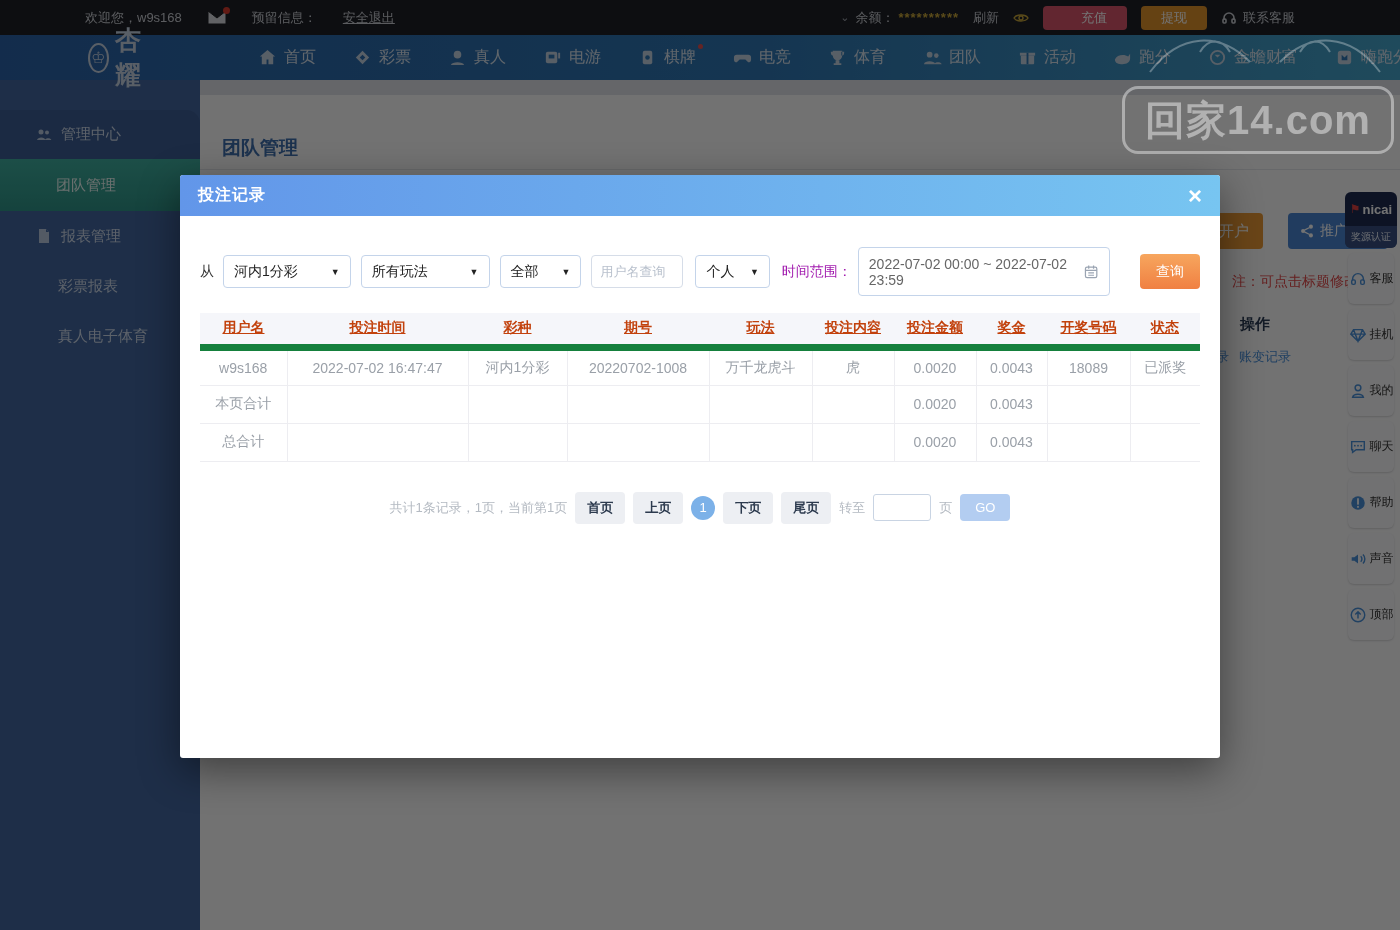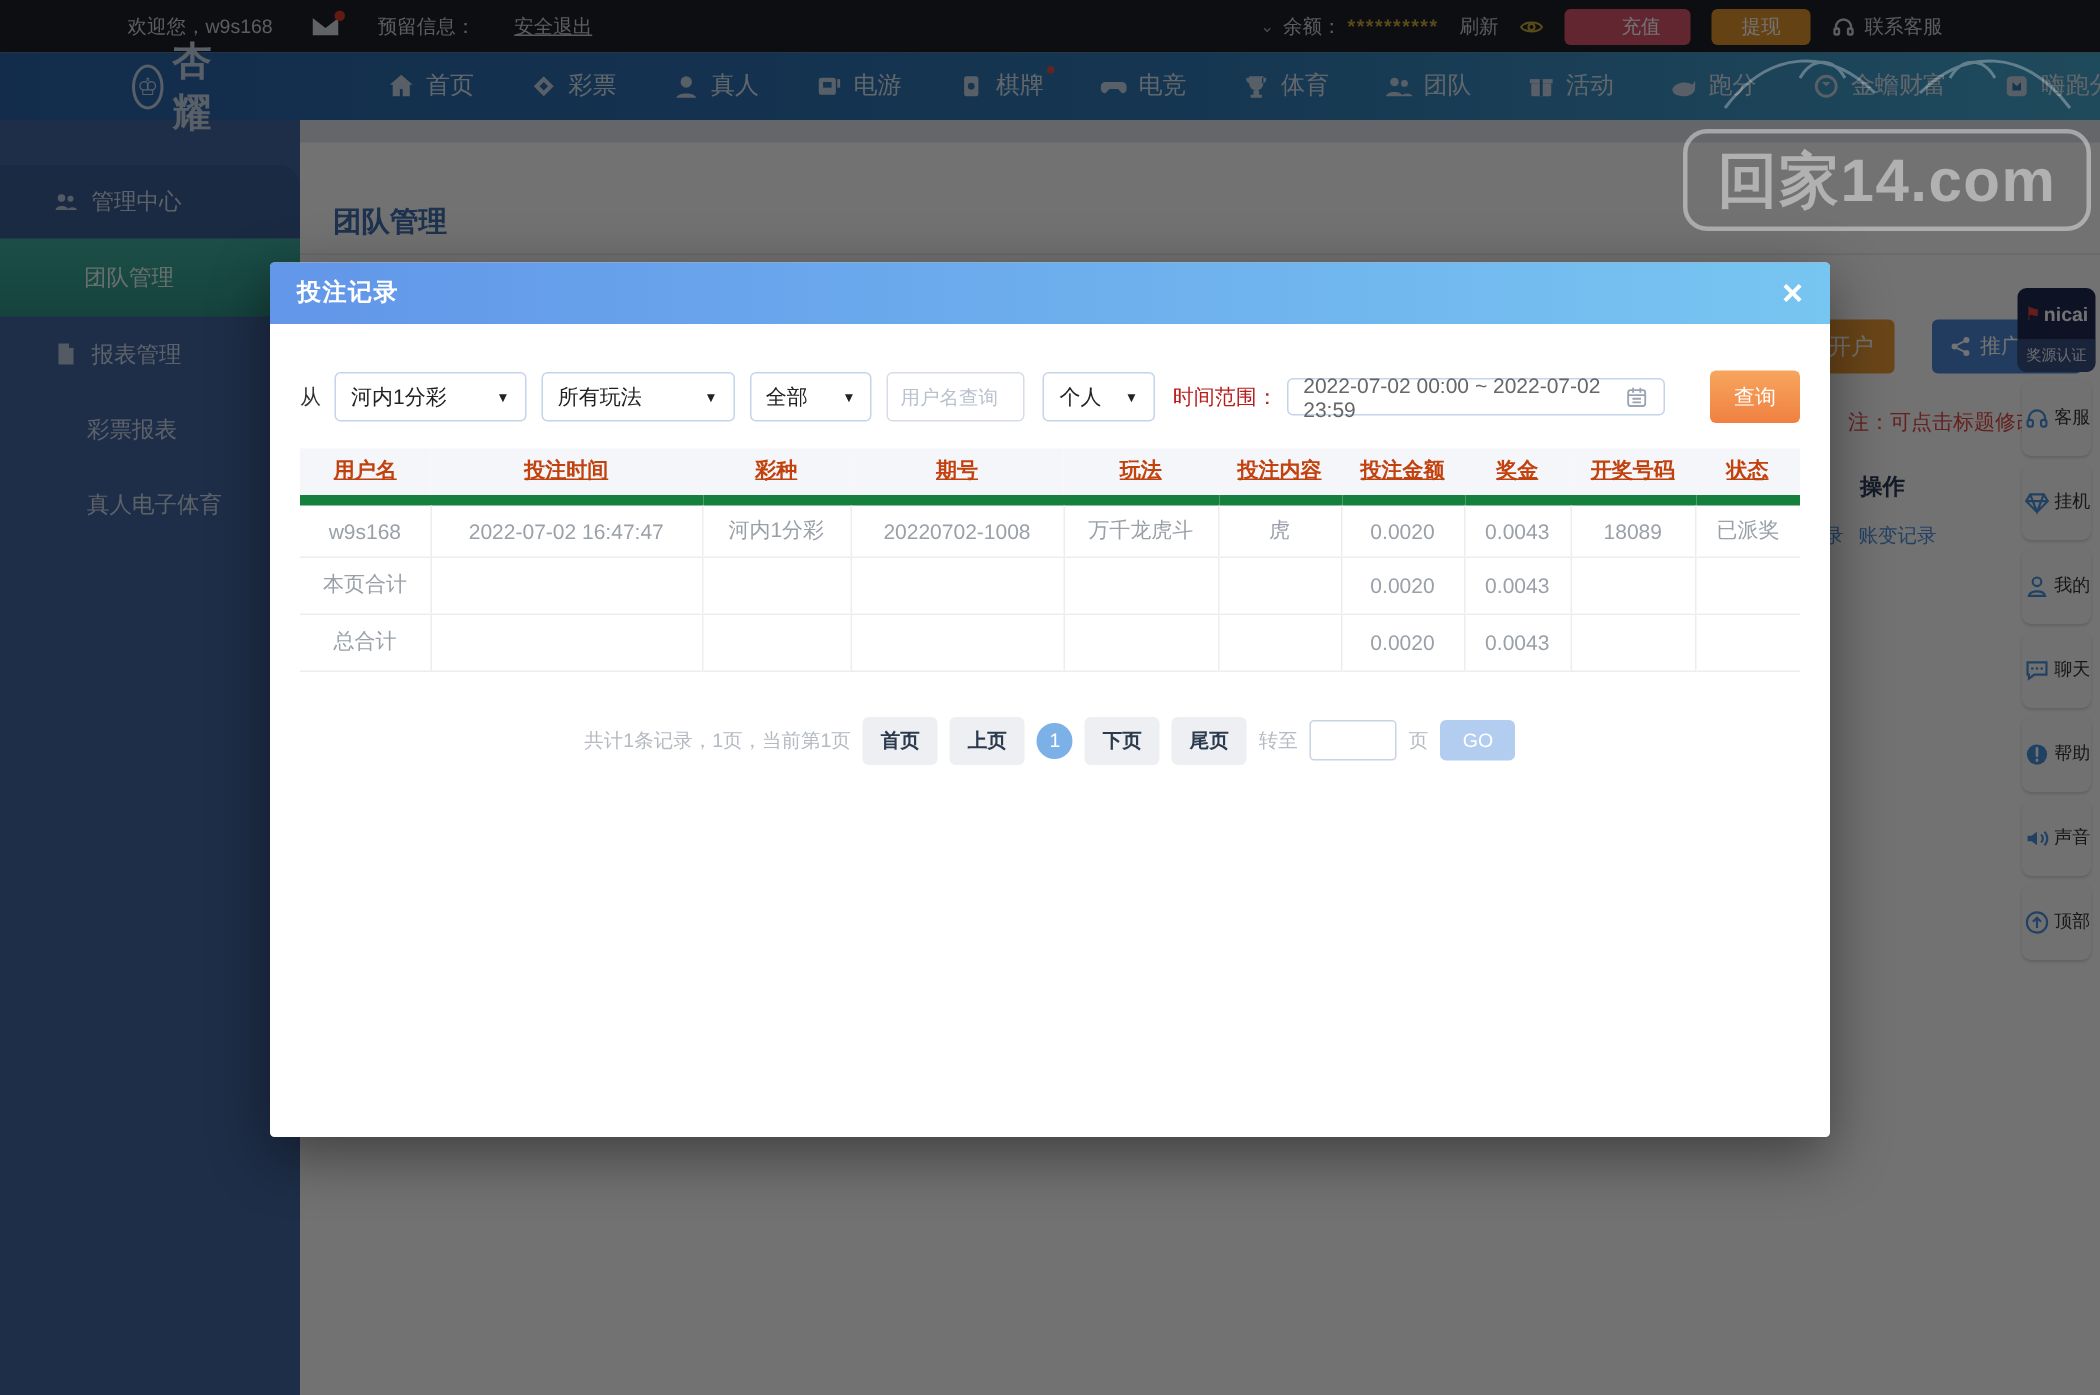--- a/index.html
+++ b/index.html
@@ -93,22 +93,22 @@
 
   .filters { margin-top:31px; display:flex; align-items:center; font-size:14px; color:#333; }
   .f-label { margin-right:9px; }
   .sel { height:33px; border:1px solid #c4d4ea; border-radius:4px; background:#fff; display:flex; align-items:center;
          justify-content:space-between; padding:0 10px; margin-right:10px; cursor:pointer; font-size:14px; color:#222; }
   .sel::after { content:"▼"; font-size:9px; color:#222; margin-left:8px; }
   .sel-1 { width:135px; } .sel-2 { width:136px; } .sel-3 { width:86px; } .sel-4 { width:78px; }
   .inp-user { width:92px; height:33px; border:1px solid #d6dde8; border-radius:4px; padding:0 8px; font-size:13px;
               color:#333; margin-right:12px; outline:none; }
   .inp-user::placeholder { color:#b9c1cd; }
-  .time-label { color:#b91c1c; margin:0 6px 0 2px; white-space:nowrap; }
-  .date-box { width:268px; height:25px; border:1px solid #c4d4ea; border-radius:4px; display:flex; align-items:center;
+  .time-label { color:#a21caf; margin:0 6px 0 2px; white-space:nowrap; }
+  .date-box { width:268px; height:49px; border:1px solid #c4d4ea; border-radius:4px; display:flex; align-items:center;
               padding:0 10px; color:#666; font-size:14px; cursor:pointer; }
   .date-box svg { margin-left:auto; width:18px; height:18px; stroke:#9aa4b2; fill:none; stroke-width:1.5; }
   .btn-search { margin-left:30px; width:64px; height:35px; border:none; border-radius:4px; cursor:pointer;
                 background:linear-gradient(180deg,#f7a65e,#f08042); color:#fff; font-size:14px; }
 
   table.bet { margin-top:17px; width:1000px; border-collapse:collapse; table-layout:fixed; text-align:center; font-size:14px; }
   table.bet thead th { background:#f5f6fa; color:#c2410c; font-weight:bold; height:34px; border-bottom:7px solid #15803d;text-decoration:underline; }
   table.bet tbody td { height:38px; color:#9aa0a8; border-bottom:1px solid #ededf1; border-left:1px solid #ededf1; background:#fff; }
   table.bet tbody td:first-child { border-left:none; }
   td.status-paid { color:#dca43c; }

